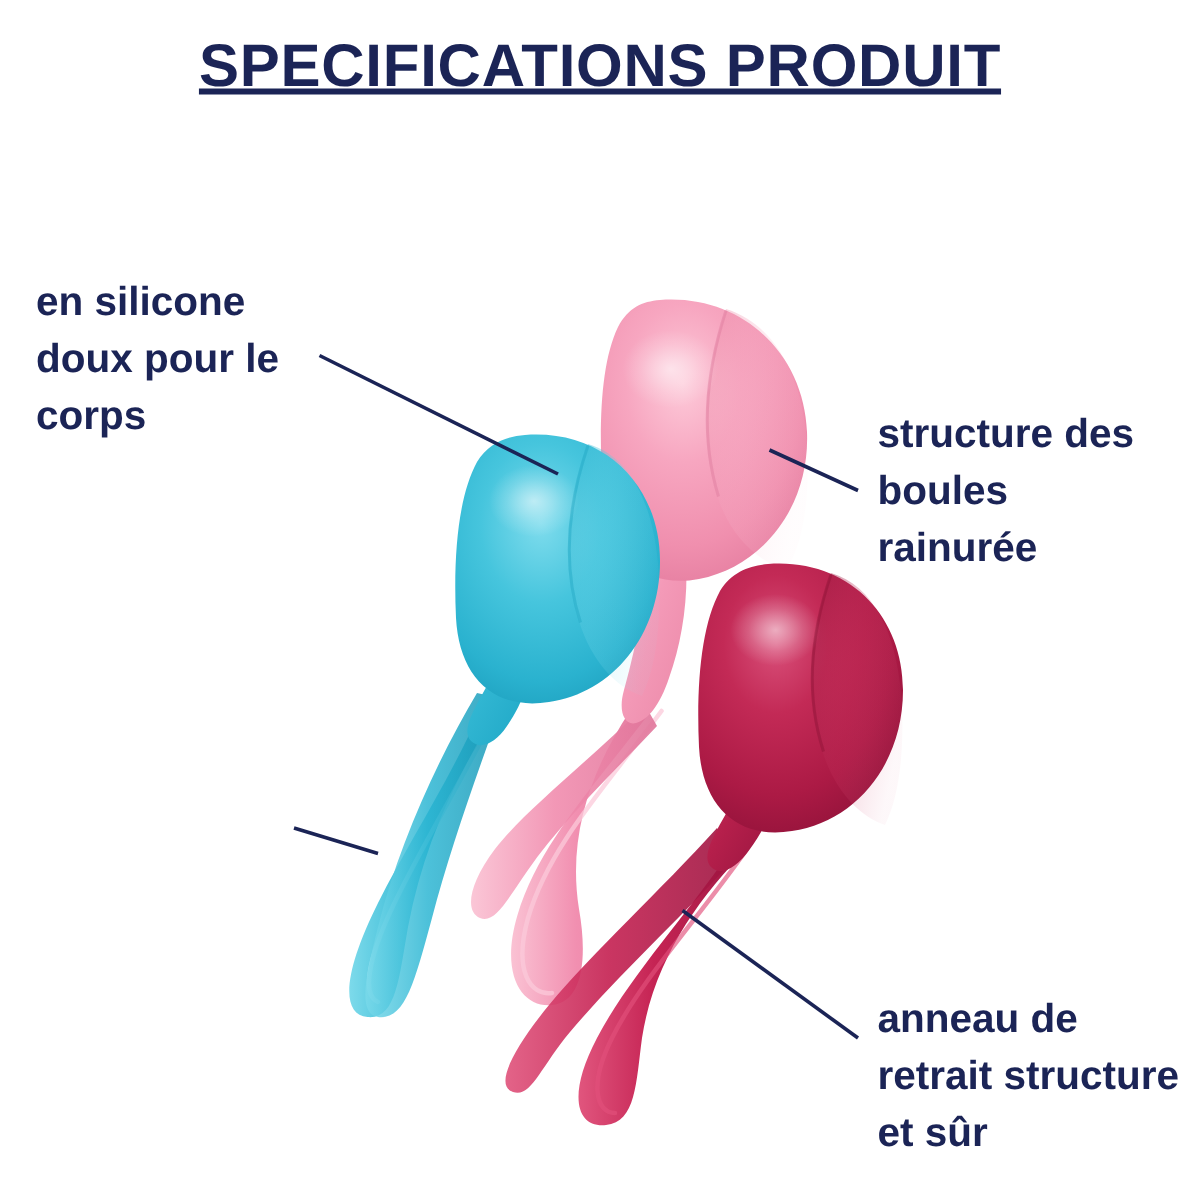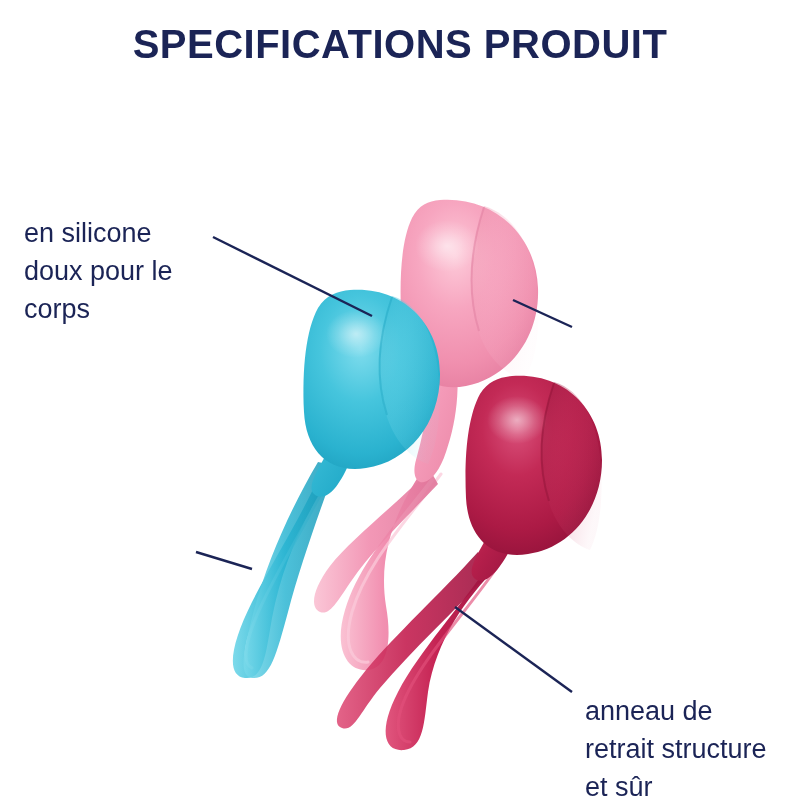--- a/index.html
+++ b/index.html
@@ -22,30 +22,30 @@
     top: 22px;
     left: 0;
     width: 800px;
     text-align: center;
     font-family: "Liberation Sans", sans-serif;
     font-weight: bold;
     font-size: 40px;
     letter-spacing: 0.5px;
     color: #1b2456;
     white-space: nowrap;
+    text-decoration: underline;
   }
   .callout {
     position: absolute;
     font-family: "Liberation Sans", sans-serif;
-    font-weight: normal;
+    font-weight: bold;
     font-size: 27px;
     line-height: 38px;
     color: #1b2456;
     white-space: pre-line;
-    margin-top: 32px;
   }
   #callout-silicone { left: 24px; top: 182px; }
   #callout-kit      { left: 24px; top: 437px; }
   #callout-structure{ left: 585px; top: 270px; }
   #callout-anneau   { left: 585px; top: 660px; }
 
   #product-illustration {
     position: absolute;
     left: 0;
     top: 0;
@@ -255,19 +255,22 @@
     <line x1="213" y1="237" x2="372" y2="316" stroke="#1b2456" stroke-width="2.4"></line>
     <line x1="513" y1="300" x2="572" y2="327" stroke="#1b2456" stroke-width="2.4"></line>
     <line x1="196" y1="552" x2="252" y2="569" stroke="#1b2456" stroke-width="2.4"></line>
     <line x1="455" y1="607" x2="572" y2="692" stroke="#1b2456" stroke-width="2.4"></line>
   </svg>
 
   <div class="callout" id="callout-silicone">en silicone
 doux pour le
 corps</div>
 
+  <div class="callout" id="callout-structure">structure des
+boules
+rainurée</div>
 
 
   <div class="callout" id="callout-anneau">anneau de
 retrait structure
 et sûr</div>
 
 </div>
 
 </body></html>

